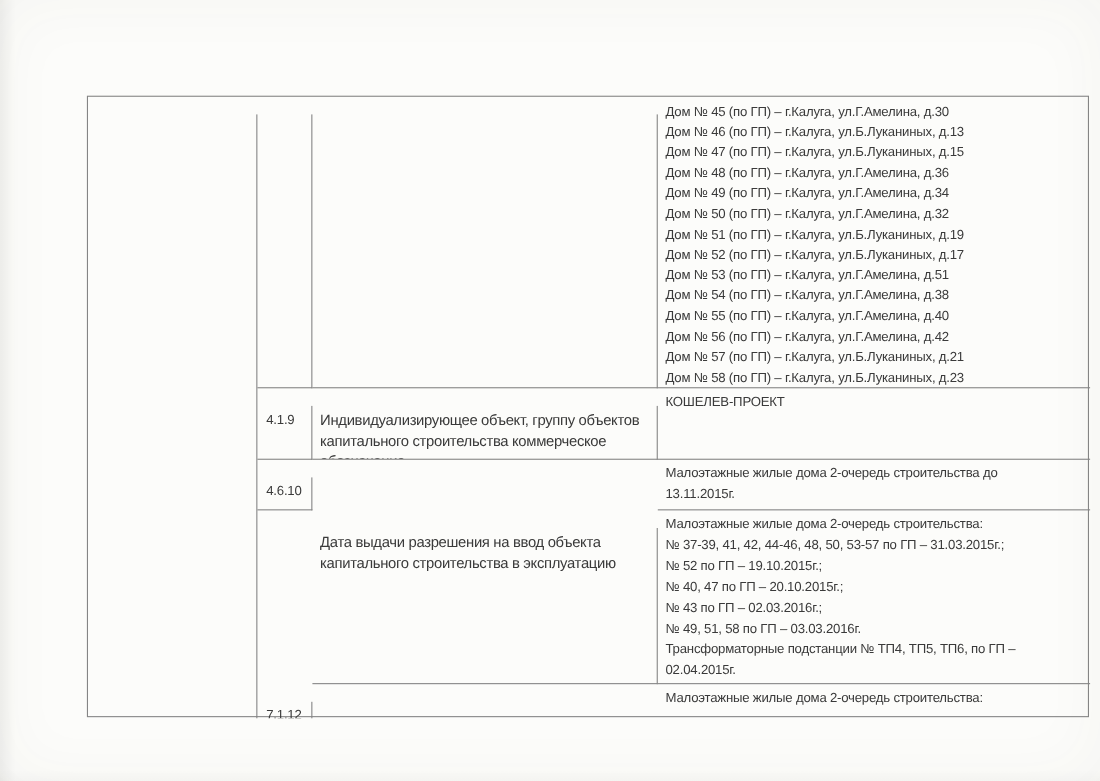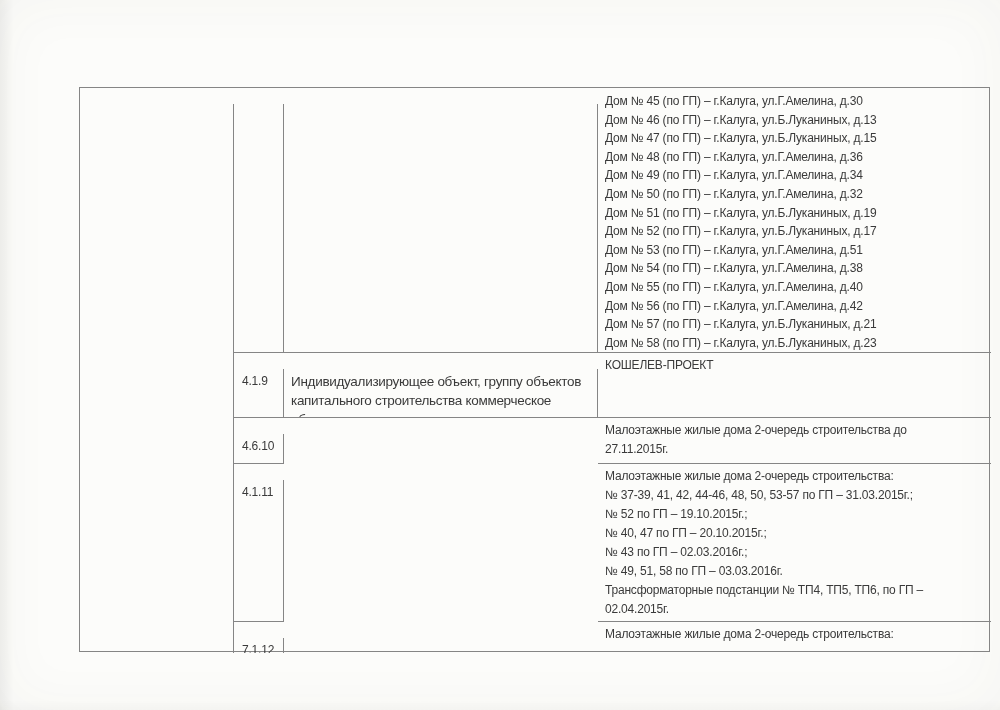--- a/index.html
+++ b/index.html
@@ -85,23 +85,24 @@
 Дом № 58 (по ГП) – г.Калуга, ул.Б.Луканиных, д.23</div>
 
     <div class="cell b-r b-b num-cell" style="grid-column:2;grid-row:2;">4.1.9</div>
     <div class="cell b-r b-b label-cell" style="grid-column:3;grid-row:2;">Индивидуализирующее объект, группу объектов
 капитального строительства коммерческое
 обозначение</div>
     <div class="cell b-b" style="grid-column:4;grid-row:2;">КОШЕЛЕВ-ПРОЕКТ</div>
 
     <div class="cell b-r b-b num-cell" style="grid-column:2;grid-row:3;">4.6.10</div>
     <div class="cell b-b" style="grid-column:4;grid-row:3;">Малоэтажные жилые дома 2-очередь строительства до
-27.11.2015г.</div>
+13.11.2015г.</div>
 
-    <div class="cell b-r b-b num-cell" style="grid-column:2;grid-row:4;">4.1.11</div>
+    <div class="cell b-r b-b label-cell" style="grid-column:3;grid-row:4;">Дата выдачи разрешения на ввод объекта
+капитального строительства в эксплуатацию</div>
     <div class="cell b-b" style="grid-column:4;grid-row:4;">Малоэтажные жилые дома 2-очередь строительства:
 № 37-39, 41, 42, 44-46, 48, 50, 53-57 по ГП – 31.03.2015г.;
 № 52 по ГП – 19.10.2015г.;
 № 40, 47 по ГП – 20.10.2015г.;
 № 43 по ГП – 02.03.2016г.;
 № 49, 51, 58 по ГП – 03.03.2016г.
 Трансформаторные подстанции № ТП4, ТП5, ТП6, по ГП –
 02.04.2015г.</div>
 
     <div class="cell b-r num-cell" style="grid-column:2;grid-row:5;">7.1.12</div>

